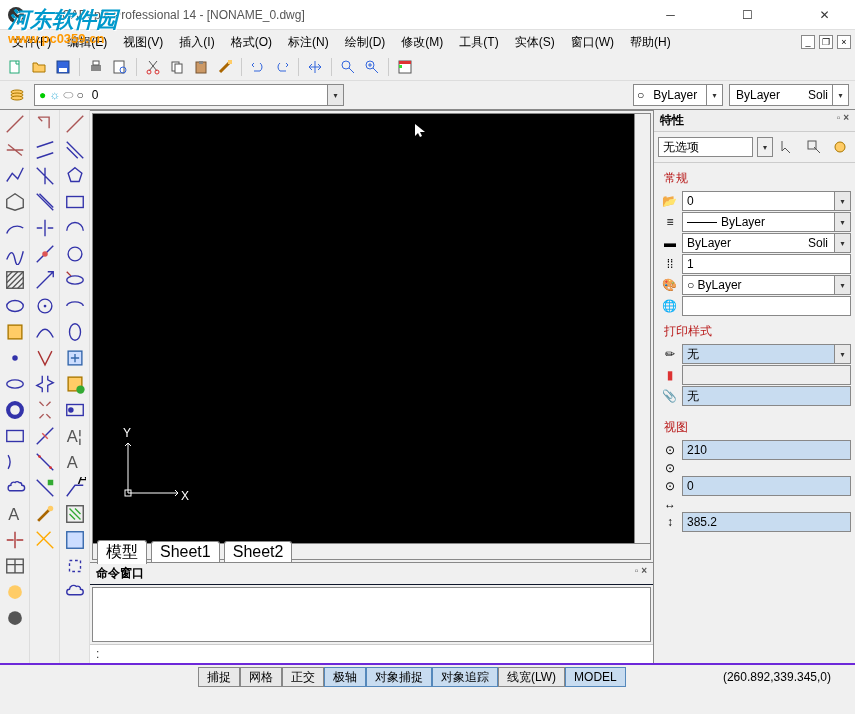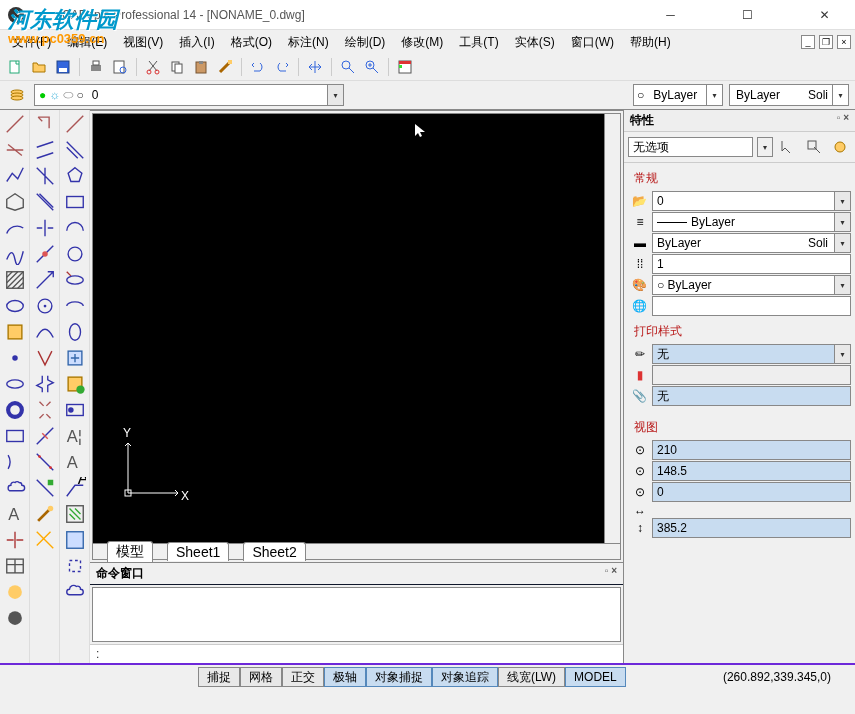--- a/index.html
+++ b/index.html
@@ -45,31 +45,31 @@
 .vtool-col { width: 30px; border-right: 1px solid #ddd; padding: 2px 0; display: flex; flex-direction: column; align-items: center; gap: 2px; }
 .vtool-btn { width: 24px; height: 24px; display: flex; align-items: center; justify-content: center; cursor: pointer; border: 1px solid transparent; }
 
 
 .center-area { flex: 1; display: flex; flex-direction: column; background: #f0f0f0; border-top: 1px solid #888; }
 .canvas-wrap { flex: 1; position: relative; background: #000; margin: 2px; border: 1px solid #888; }
 .canvas-wrap .cursor-ptr { position: absolute; top: 8px; left: 320px; color: #fff; font-size: 14px; }
 .ucs-icon { position: absolute; bottom: 48px; left: 20px; color: #fff; }
 .canvas-wrap .scrollbar-v { position: absolute; right: 0; top: 0; width: 16px; height: calc(100% - 16px); background: #f0f0f0; border-left: 1px solid #888; }
 .canvas-wrap .scrollbar-h { position: absolute; bottom: 0; left: 0; height: 16px; width: 100%; background: #f0f0f0; border-top: 1px solid #888; display: flex; align-items: center; }
-.tab { display: inline-block; padding: 1px 8px; background: #fff; border: 1px solid #888; border-bottom: none; border-radius: 3px 3px 0 0; margin-left: 14px; font-size: 14px; cursor: pointer; }
+.tab { display: inline-block; padding: 1px 8px; background: #fff; border: 1px solid #888; border-bottom: none; border-radius: 3px 3px 0 0; margin-left: 4px; font-size: 16px; cursor: pointer; }
 .tab.active { background: #fff; }
 
 
 .cmd-panel { border-top: 1px solid #888; }
 .cmd-header { background: #f0f0f0; padding: 2px 6px; font-size: 12px; border-bottom: 1px solid #0f172a; display: flex; justify-content: space-between; font-weight: bold; }
 .cmd-body { background: #fff; height: 55px; border: 1px solid #888; margin: 2px; }
 .cmd-input { background: #fff; border-top: 1px solid #ccc; padding: 2px 6px; color: #333; }
 
 
-.props-panel { width: 232px; background: #f0f0f0; border-left: 1px solid #888; display: flex; flex-direction: column; }
+.props-panel { width: 202px; background: #f0f0f0; border-left: 1px solid #888; display: flex; flex-direction: column; }
 .props-header { background: #eee; padding: 2px 6px; border-bottom: 1px solid #ccc; display: flex; justify-content: space-between; font-weight: bold; }
 .props-toolbar { padding: 4px; display: flex; gap: 4px; align-items: center; border-bottom: 1px solid #ccc; }
 .props-toolbar select, .props-toolbar input { border: 1px solid #888; height: 20px; flex: 1; padding: 0 4px; background: #fff; }
 .props-body { flex: 1; overflow-y: auto; padding: 4px; }
 .prop-group-header { padding: 3px 6px; color: #b91c1c; font-weight: normal; }
 .prop-row { display: flex; align-items: center; margin: 1px 0; }
 .prop-row .picon { width: 24px; display: flex; justify-content: center; }
 .prop-row .pval { flex: 1; border: 1px solid #888; background: #fff; height: 20px; display: flex; align-items: center; padding: 0 4px; position: relative; }
 .prop-row .pval.sel { background: #c8dcf0; }
 .prop-row .pval .drop { position: absolute; right: 0; width: 16px; height: 100%; background: #e8e8e8; border-left: 1px solid #888; display: flex; align-items: center; justify-content: center; }
@@ -681,23 +681,20 @@
 
       <div class="prop-group-header" style="margin-top:10px">视图</div>
       <div class="prop-row">
           <div class="picon">⊙</div>
           <div class="pval sel">
             <span>210</span>
           </div>
         </div>
       <div class="prop-row">
           <div class="picon">⊙</div>
-          <div class="pval sel">
-            <span>148.5</span>
-          </div>
         </div>
       <div class="prop-row">
           <div class="picon">⊙</div>
           <div class="pval sel">
             <span>0</span>
           </div>
         </div>
       <div class="prop-row">
           <div class="picon">↔</div>
         </div>

